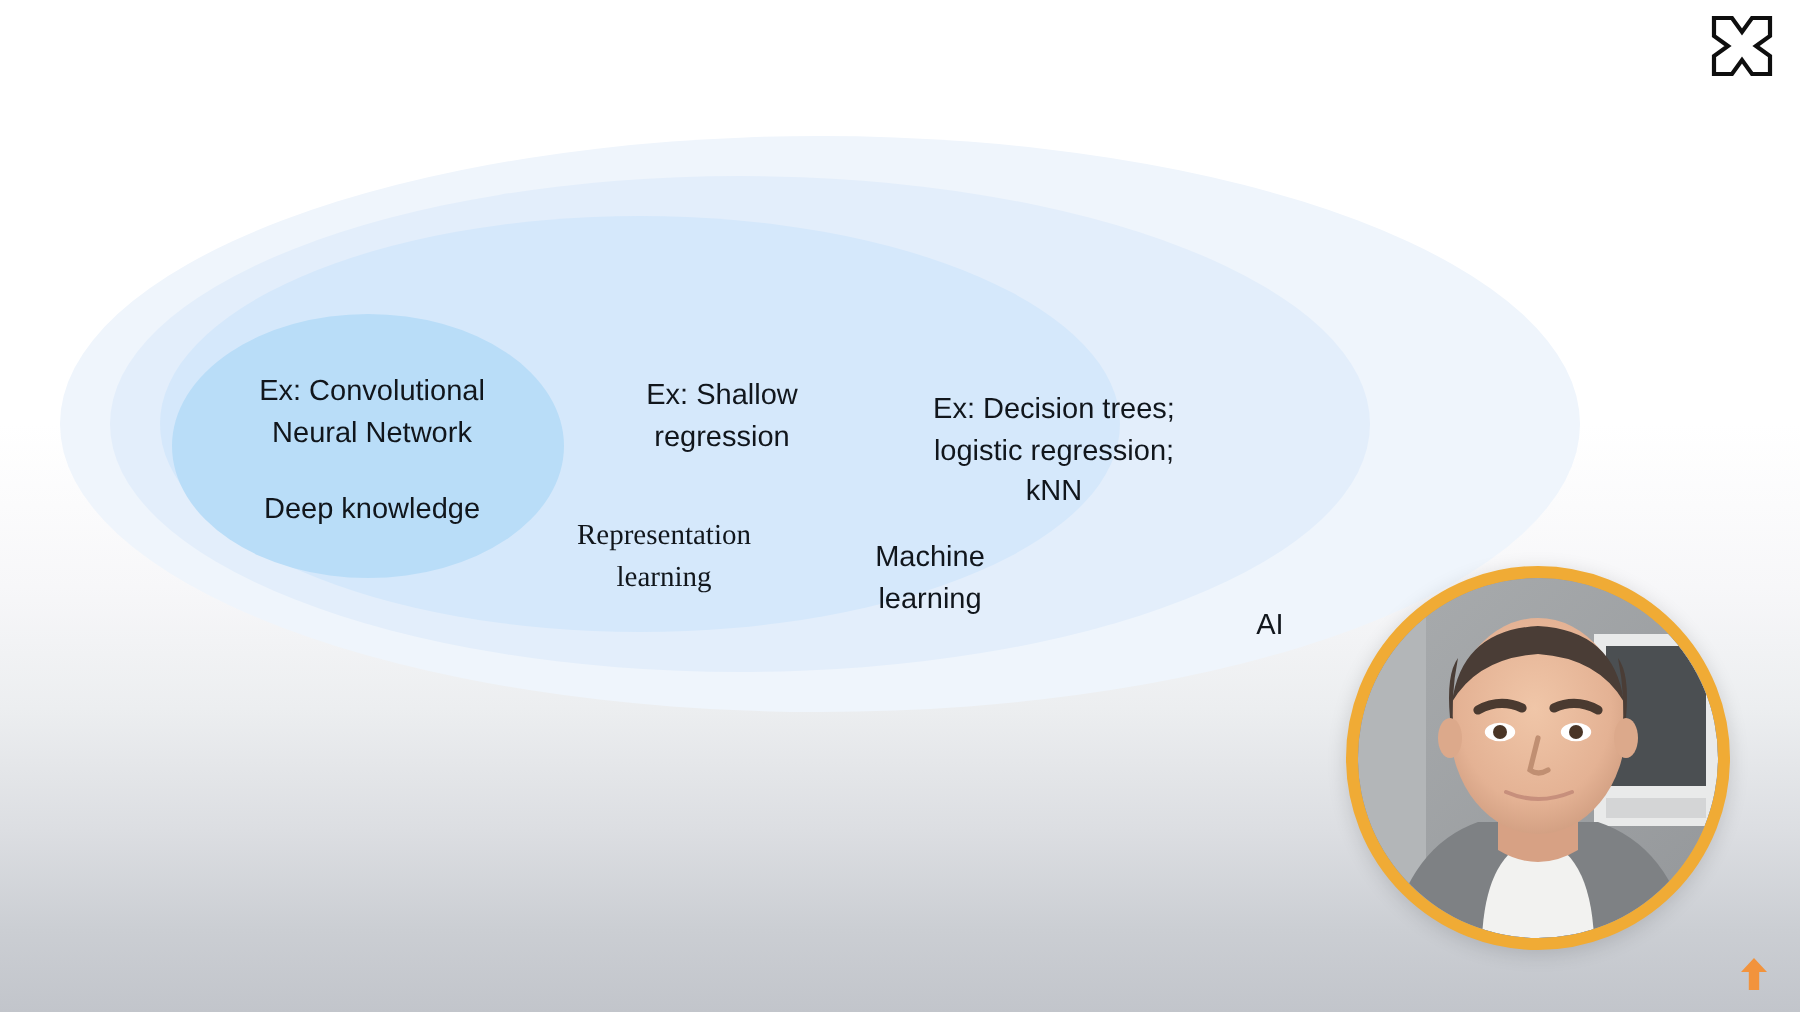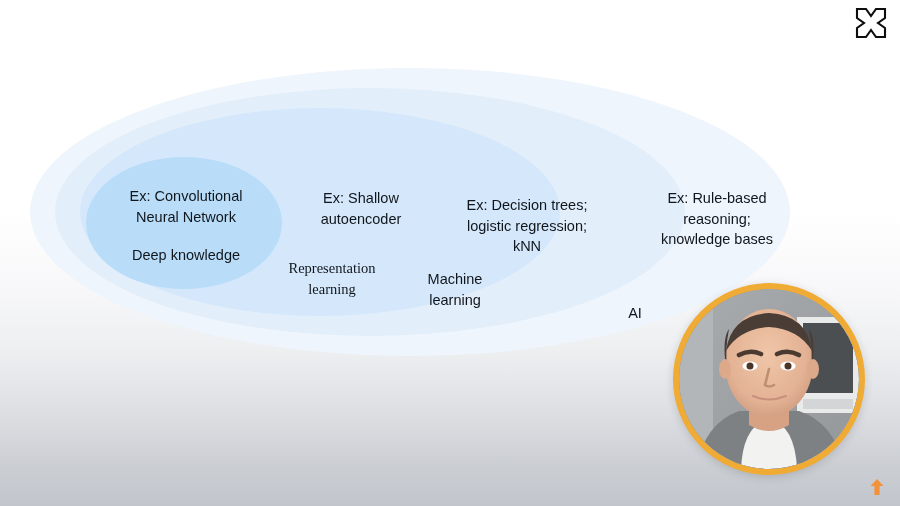--- a/index.html
+++ b/index.html
@@ -73,21 +73,21 @@
   .ex-label   { font-size: 14.5px; }
   .name-label { font-size: 14.5px; }
 
   #ex-deep  { left: 96px;  top: 186px; width: 180px; }
   #nm-deep  { left: 96px;  top: 245px; width: 180px; }
 
   #ex-rep   { left: 282px; top: 188px; width: 158px; }
   #nm-rep   { left: 262px; top: 258px; width: 140px; font-family: Liberation Serif, serif; }
 
   #ex-ml    { left: 442px; top: 172px; width: 170px; margin-top: 23px; }
-  #nm-ml    { left: 400px; top: 269px; width: 110px; }
+  #nm-ml    { left: 410px; top: 269px; width: 110px; }
 
   #ex-ai    { left: 632px; top: 188px; width: 170px; }
   #nm-ai    { left: 600px; top: 303px; width: 70px; }
 
   
   #webcam {
     position: absolute;
     left: 673px;
     top: 283px;
     width: 192px;
@@ -132,33 +132,30 @@
   <div class="ellipse" id="ell-ai"></div>
   <div class="ellipse" id="ell-ml"></div>
   <div class="ellipse" id="ell-rep"></div>
   <div class="ellipse" id="ell-deep"></div>
 
   <div class="label ex-label" id="ex-deep">Ex: Convolutional
 Neural Network</div>
   <div class="label name-label" id="nm-deep">Deep knowledge</div>
 
   <div class="label ex-label" id="ex-rep">Ex: Shallow
-autoencoder</div>
+regression</div>
   <div class="label name-label" id="nm-rep">Representation
 learning</div>
 
   <div class="label ex-label" id="ex-ml">Ex: Decision trees;
 logistic regression;
 kNN</div>
   <div class="label name-label" id="nm-ml">Machine
 learning</div>
 
-  <div class="label ex-label" id="ex-ai">Ex: Rule-based
-reasoning;
-knowledge bases</div>
   <div class="label name-label" id="nm-ai">AI</div>
 
   <div id="webcam">
     <div id="webcam-photo">
       <svg viewBox="0 0 180 180" width="100%" height="100%" preserveAspectRatio="xMidYMid slice" aria-hidden="true">
         <defs>
           <clipPath id="circ">
               <circle cx="90" cy="90" r="90"></circle>
             </clipPath>
           <linearGradient id="wallg" x1="0" y1="0" x2="1" y2="1">

